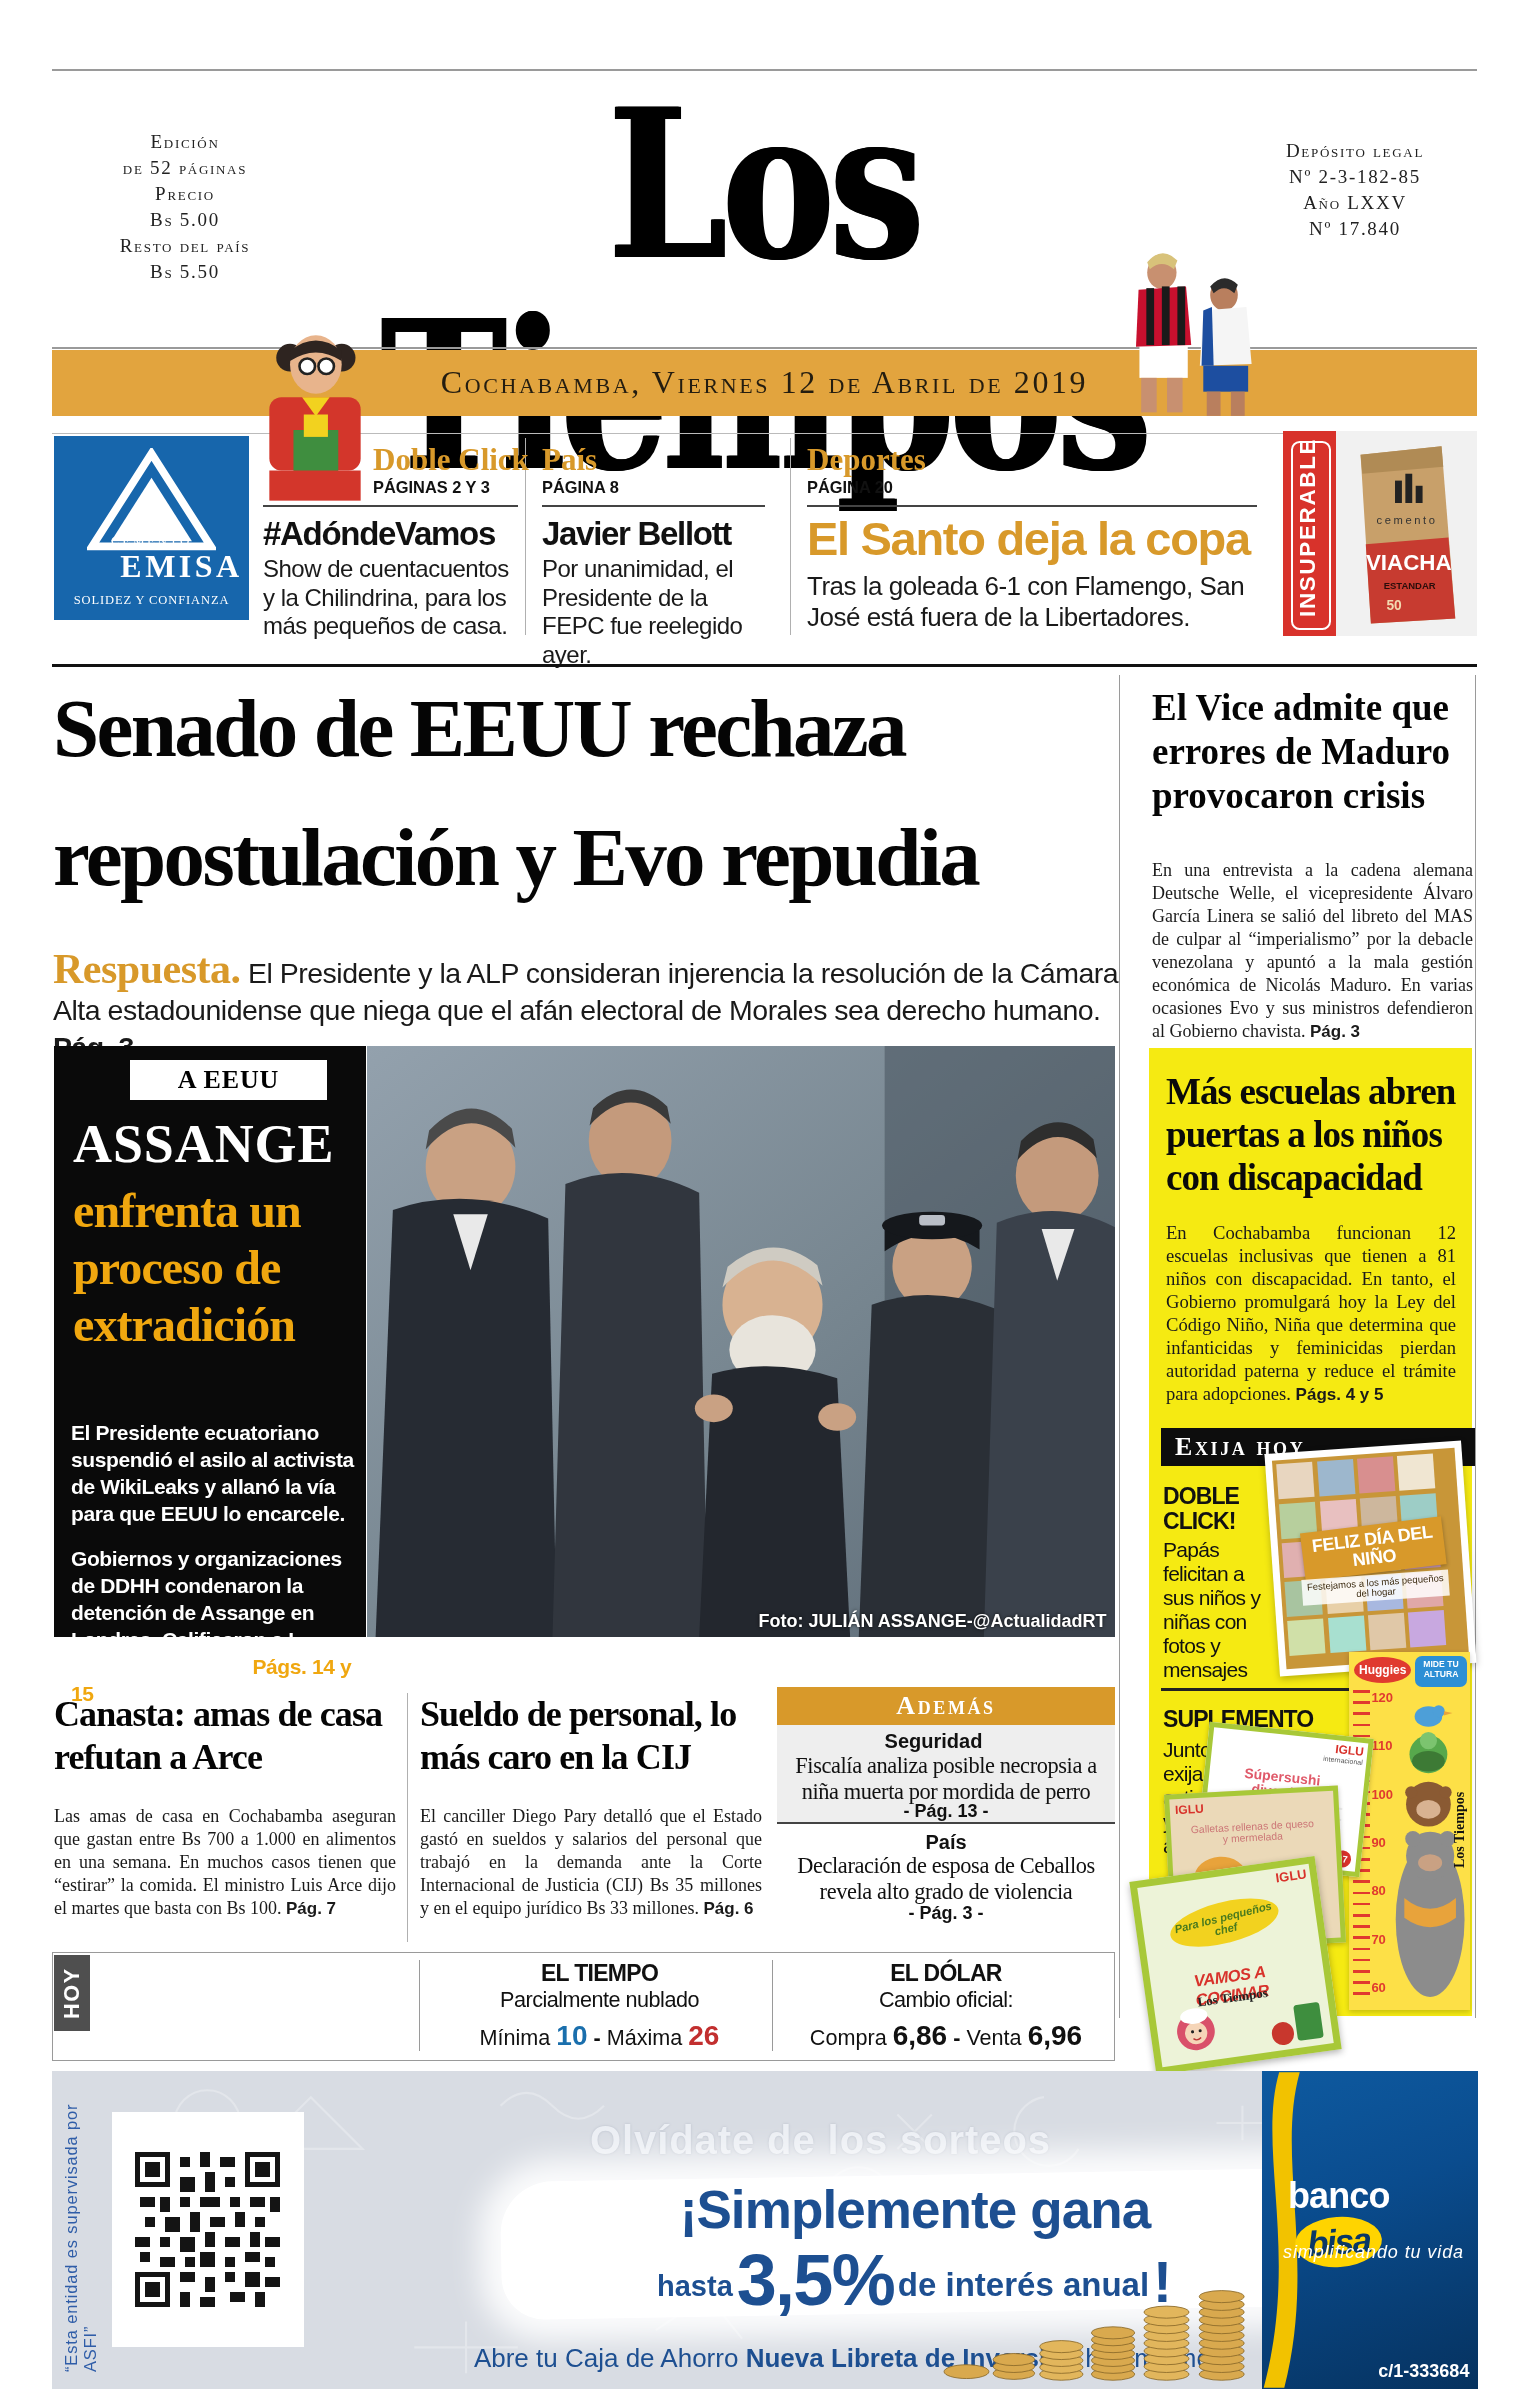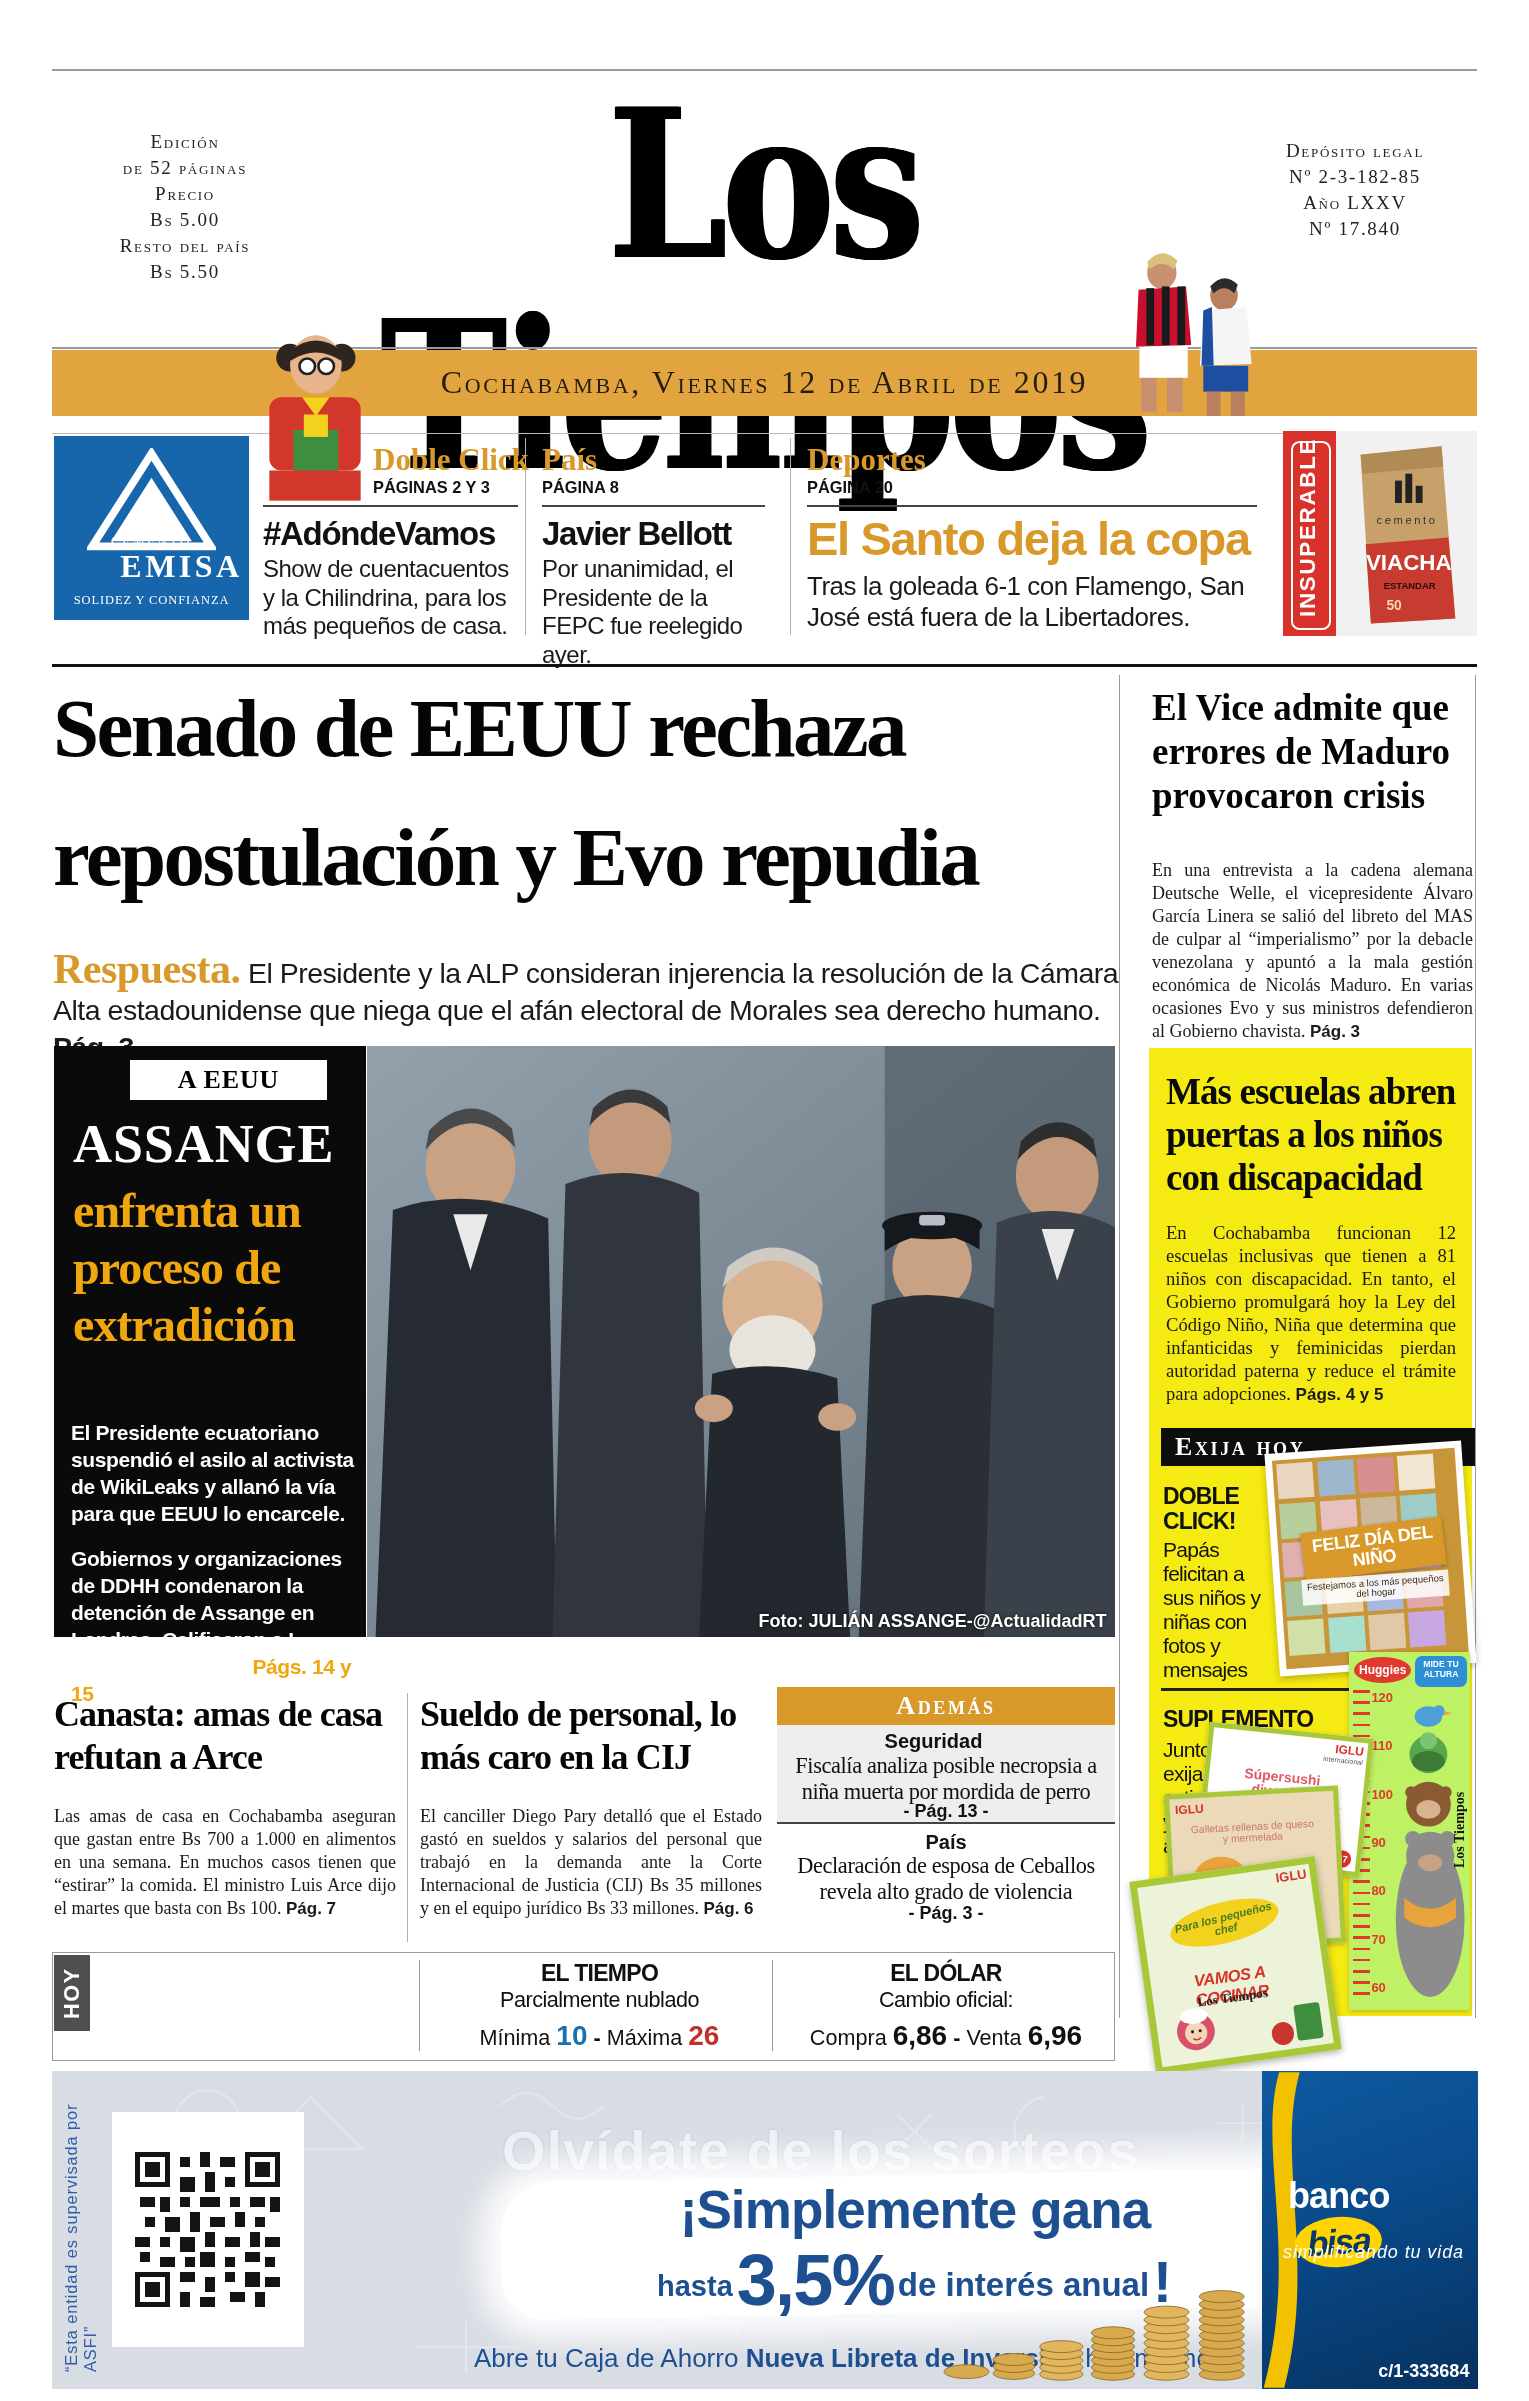--- a/index.html
+++ b/index.html
@@ -58,21 +58,21 @@
   .adsec{font-weight:bold;font-size:20px;text-align:center;}
   .adtext{font-family:"Liberation Serif",serif;font-size:22.4px;line-height:26px;text-align:center;letter-spacing:-0.4px;}
   .adpage{font-weight:bold;font-size:18px;text-align:center;}
   
   .stitle{font-weight:bold;font-size:23px;letter-spacing:-0.7px;text-align:center;}
   .ssub{font-size:21.6px;letter-spacing:-0.5px;text-align:center;}
   .snum{font-weight:bold;font-size:28px;}
   .hoytab{background:#4f4f4f;color:#fff;}
   
   .banner{background:#D8DCE3;}
-  .ghost{color:#ECEFF4;font-weight:bold;font-size:56px;letter-spacing:0.9px;text-shadow:0 0 2.6px #b7bdc9;}
+  .ghost{color:#ECEFF4;font-weight:bold;font-size:40px;letter-spacing:0.9px;text-shadow:0 0 2.6px #b7bdc9;}
   .bblue{color:#1D4F91;}
   .brush{background:#fff;border-radius:52px 35px 60px 43px;box-shadow:0 0 30px 21.6px rgba(255,255,255,.9);transform:rotate(-1deg);}
   .bisapanel{background:linear-gradient(160deg,#0E5AA0 0%,#0A4C8E 40%,#06325F 100%);}
   .vertical{writing-mode:vertical-rl;transform:rotate(180deg);}
   .rulerbg{background:repeating-linear-gradient(to bottom,#E03A2F 0 2.6px,transparent 2.6px 11.2px);}
 </style>
 </head>
 <body>
 
 <div class="page">
@@ -312,21 +312,21 @@
         </div>
         <div class="a c" style="left:21px;top:121px;width:142px;font-size:9.5px;line-height:10.4px;color:#3a2a10;background:rgba(255,255,255,.85);padding:2.6px;">Festejamos a los más pequeños del hogar</div>
       </div>
     </div>
 
     <div class="a" style="left:12px;top:640px;width:300px;height:2.6px;background:#222;"></div>
 
     <div class="a ysub" style="left:14px;top:658px;">SUPLEMENTO</div>
     <div class="a ytext" style="left:14px;top:690px;width:183px;">Junto a Los Tiempos exija la separata con actividades infantiles y la regla “Mide tu altura”</div>
 
-    <div class="a" style="left:200px;top:604px;width:121px;height:358px;background:#bef264;box-shadow:0 1.7px 5.2px rgba(0,0,0,.2);">
+    <div class="a" style="left:200px;top:604px;width:121px;height:358px;background:#fde047;box-shadow:0 1.7px 5.2px rgba(0,0,0,.2);">
       <div class="a" style="left:5.2px;top:5.2px;width:57px;height:26px;background:#E03A2F;border-radius:50%;color:#fff;font-weight:bold;font-size:12px;text-align:center;line-height:26px;">Huggies</div>
       <div class="a" style="left:66px;top:3.5px;width:52px;height:31px;background:#2D8FD5;border-radius:7px;color:#fff;font-weight:bold;font-size:8.6px;text-align:center;padding-top:3.5px;line-height:10.4px;box-sizing:border-box;">MIDE TU ALTURA</div>
       <div class="a rulerbg" style="left:3.5px;top:38px;width:17px;height:314px;"></div>
       <div class="a" style="left:22.4px;top:38px;width:29px;height:314px;color:#E03A2F;font-weight:bold;font-size:13px;">
         <div class="a" style="top:0;">120</div>
         <div class="a" style="top:48px;">110</div>
         <div class="a" style="top:97px;">100</div>
         <div class="a" style="top:145px;">90</div>
         <div class="a" style="top:193px;">80</div>
         <div class="a" style="top:242px;">70</div>

